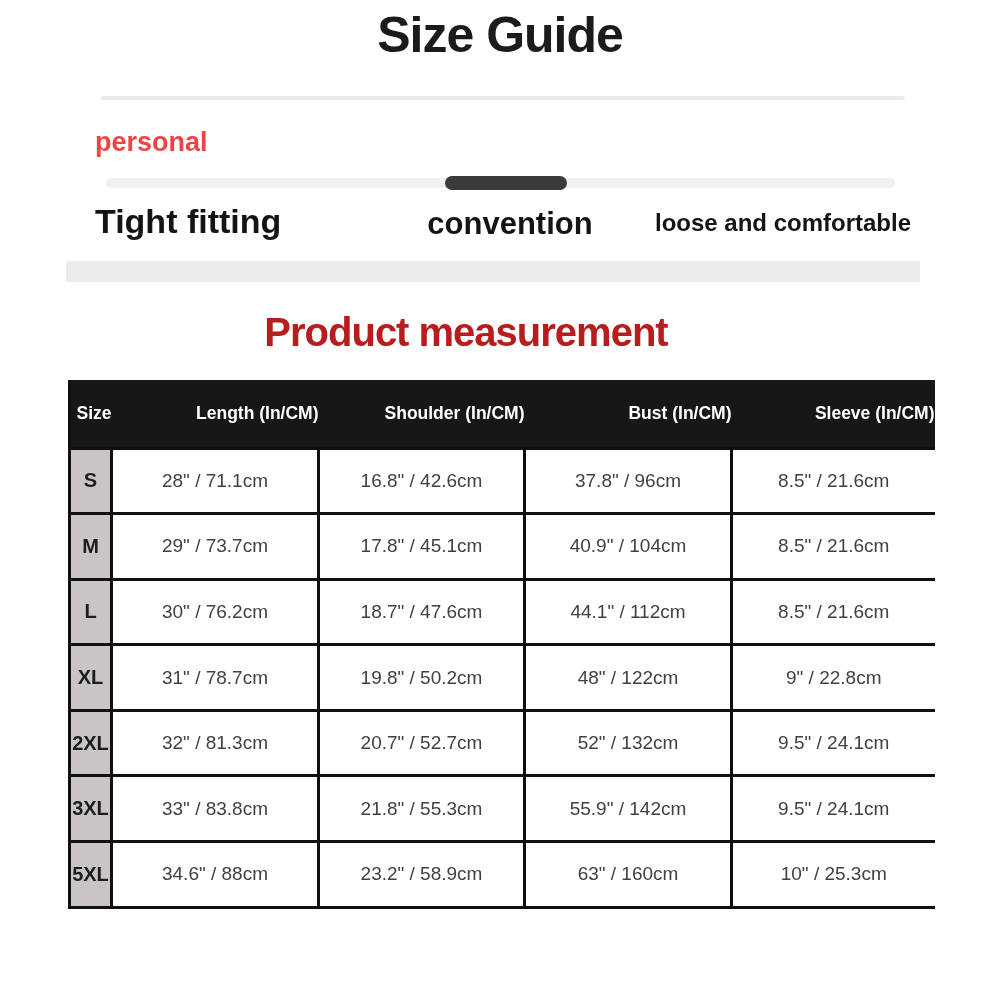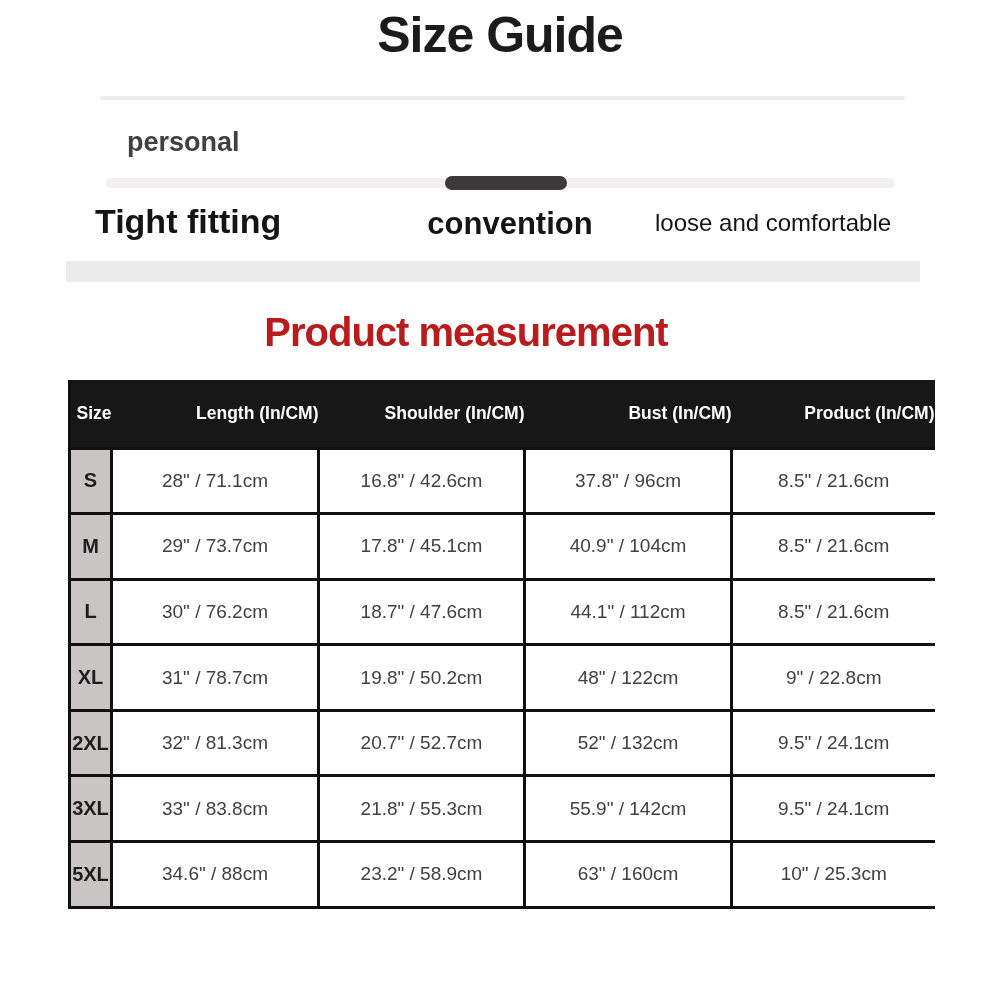--- a/index.html
+++ b/index.html
@@ -10,26 +10,26 @@
   .abs{position:absolute;}
 
   
   .page-title{
     left:0;top:6px;width:1000px;text-align:center;
     font-size:50px;font-weight:700;letter-spacing:-1px;color:var(--text-dark);
   }
   .top-divider{left:100px;top:96px;width:805px;height:4px;background:var(--divider);border-radius:2px;}
 
   
-  .personal-label{left:95px;top:127px;font-size:27px;font-weight:600;color:#404040;margin-left:32px;}
+  .personal-label{left:95px;top:127px;font-size:27px;font-weight:600;color:#ef4444;}
   .slider-track{left:106px;top:178px;width:789px;height:10px;border-radius:5px;background:var(--track);}
   .slider-handle{left:445px;top:176px;width:122px;height:14px;border-radius:7px;background:var(--handle);}
   .label-tight{left:95px;top:202px;font-size:34px;font-weight:700;color:#141414;}
   .label-convention{left:0px;top:206px;width:1020px;text-align:center;font-size:31px;font-weight:600;color:#141414;}
-  .label-loose{left:655px;top:209px;font-size:24px;font-weight:400;color:#141414;}
+  .label-loose{left:655px;top:209px;font-size:24px;font-weight:700;color:#141414;}
   .bottom-bar{left:66px;top:261px;width:854px;height:21px;background:var(--bar);}
 
   .section-title{
     left:0;top:310px;width:932px;text-align:center;
     font-size:40px;font-weight:700;letter-spacing:-1px;color:#b91c1c;
   }
 
   
   table.size-table{
     position:absolute;left:68px;top:380px;width:865px;
@@ -83,21 +83,21 @@
       <col style="width:206px">
       <col style="width:207px">
       <col style="width:203px">
     </colgroup>
     <thead>
       <tr>
         <th>Size</th>
         <th>Length (In/CM)</th>
         <th>Shoulder (In/CM)</th>
         <th>Bust (In/CM)</th>
-        <th>Product (In/CM)</th>
+        <th>Sleeve (In/CM)</th>
       </tr>
     </thead>
     <tbody>
         <tr>
           <th>S</th>
           <td>28" / 71.1cm</td>
           <td>16.8" / 42.6cm</td>
           <td>37.8" / 96cm</td>
           <td>8.5" / 21.6cm</td>
         </tr>

